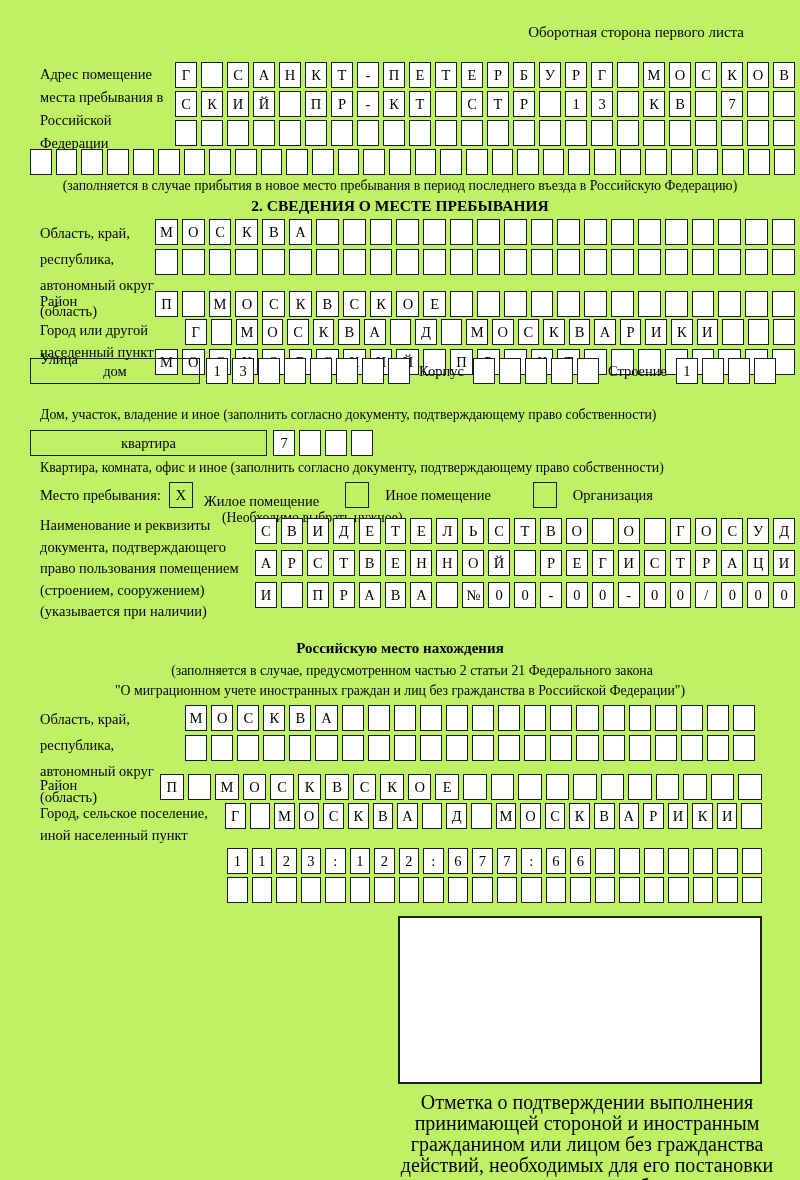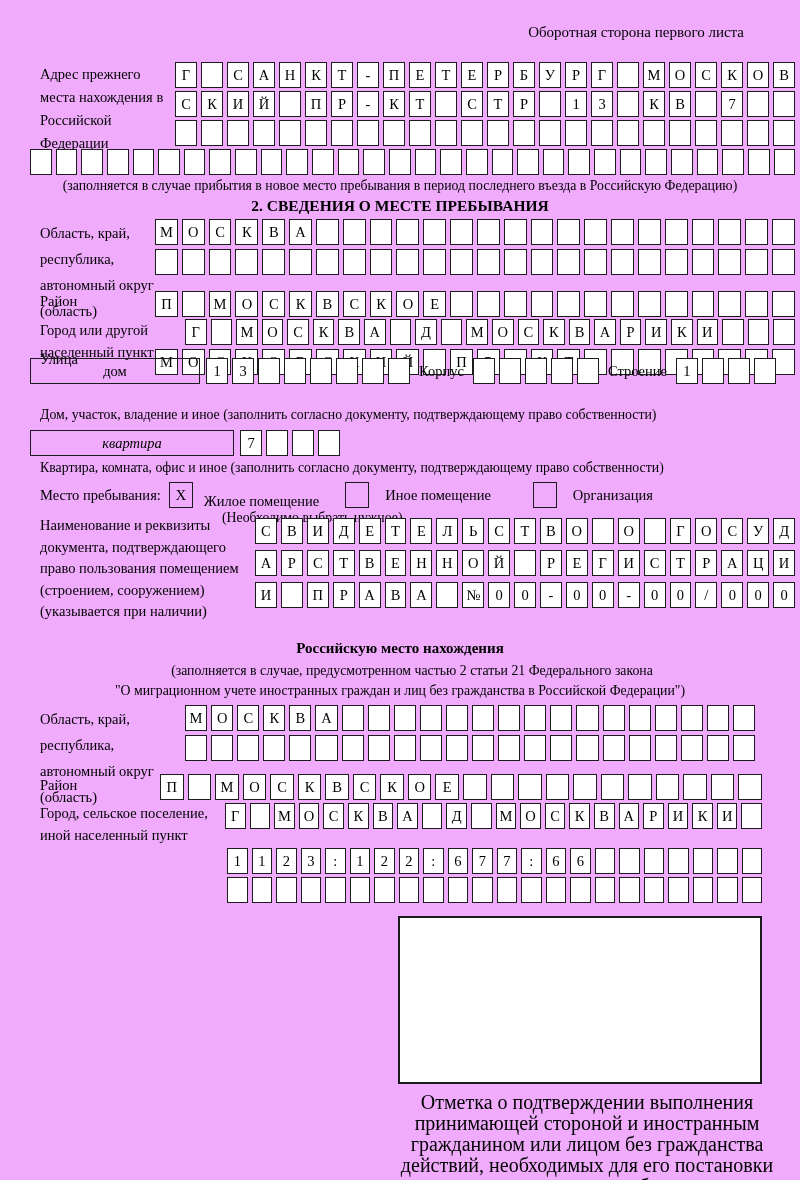--- a/index.html
+++ b/index.html
@@ -1,16 +1,16 @@
 <!DOCTYPE html>
 <html><head>
 <meta charset="utf-8">
 <style>
   html,body{margin:0;padding:0;background:#fff;}
-  .page{position:relative;width:800px;height:1180px;background:#f0abfc;color:#000;
+  .page{position:relative;width:800px;height:1180px;background:#bef264;color:#000;
         font-family:"Liberation Serif","DejaVu Serif",serif;font-size:14.5px;overflow:hidden;}
   .abs{position:absolute;}
   .center{text-align:center;width:800px;left:0;}
   .bold{font-weight:bold;}
   .note{font-size:13.8px;}
   .lbl{line-height:23px;}
   
   .crow{position:absolute;display:flex;gap:4px;height:26px;}
   .cell{flex:1;box-sizing:border-box;border:1.6px solid #1c1c1c;background:#fff;
         display:flex;align-items:center;justify-content:center;
@@ -58,31 +58,31 @@
   #lbl-frai{top:777px;left:40px;}
   #r-frai{top:774px;left:160px;width:602px;}
   #lbl-fcity{top:802px;left:40px;width:184px;line-height:22px;}
   #r-fcity{top:803px;left:225px;width:537px;}
   #lbl-kad{top:833px;left:40px;width:182px;line-height:22px;}
   #r-kad1{top:848px;left:227px;width:535px;}
   #r-kad2{top:877px;left:227px;width:535px;}
   #bigbox{top:916px;left:398px;width:364px;height:168px;border:2px solid #1c1c1c;box-sizing:border-box;background:#fff;}
   #caption{top:1092px;left:398px;width:378px;text-align:center;line-height:21px;font-size:20px;}
   .w-dom{width:170px;}
-  .w-kv{width:204px;font-style:italic;}
+  .w-kv{width:237px;}
   .gap-after{margin-right:2px;}
 </style>
 </head>
 <body>
 
 <div class="page">
 
   <div class="abs" id="hdr-title">Оборотная сторона первого листа</div>
 
-  <div class="abs lbl" id="lbl-prev">Адрес прежнего места нахождения в Российской Федерации</div>
+  <div class="abs lbl" id="lbl-prev">Адрес помещение места пребывания в Российской Федерации</div>
   <div class="crow" id="r-prev1">
       <span class="cell">Г</span>
       <span class="cell"></span>
       <span class="cell">С</span>
       <span class="cell">А</span>
       <span class="cell">Н</span>
       <span class="cell">К</span>
       <span class="cell">Т</span>
       <span class="cell">-</span>
       <span class="cell">П</span>

